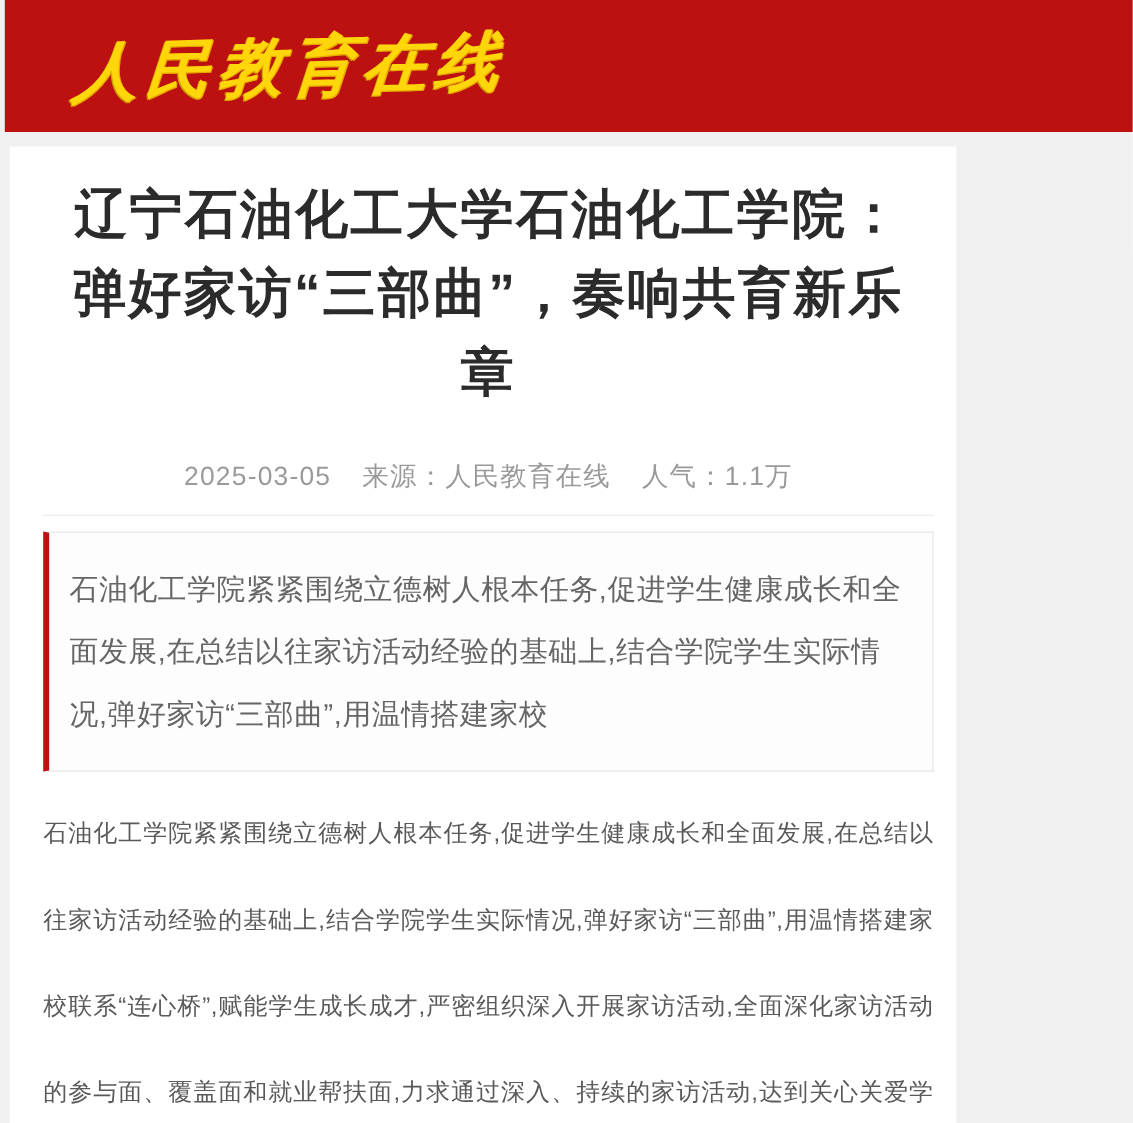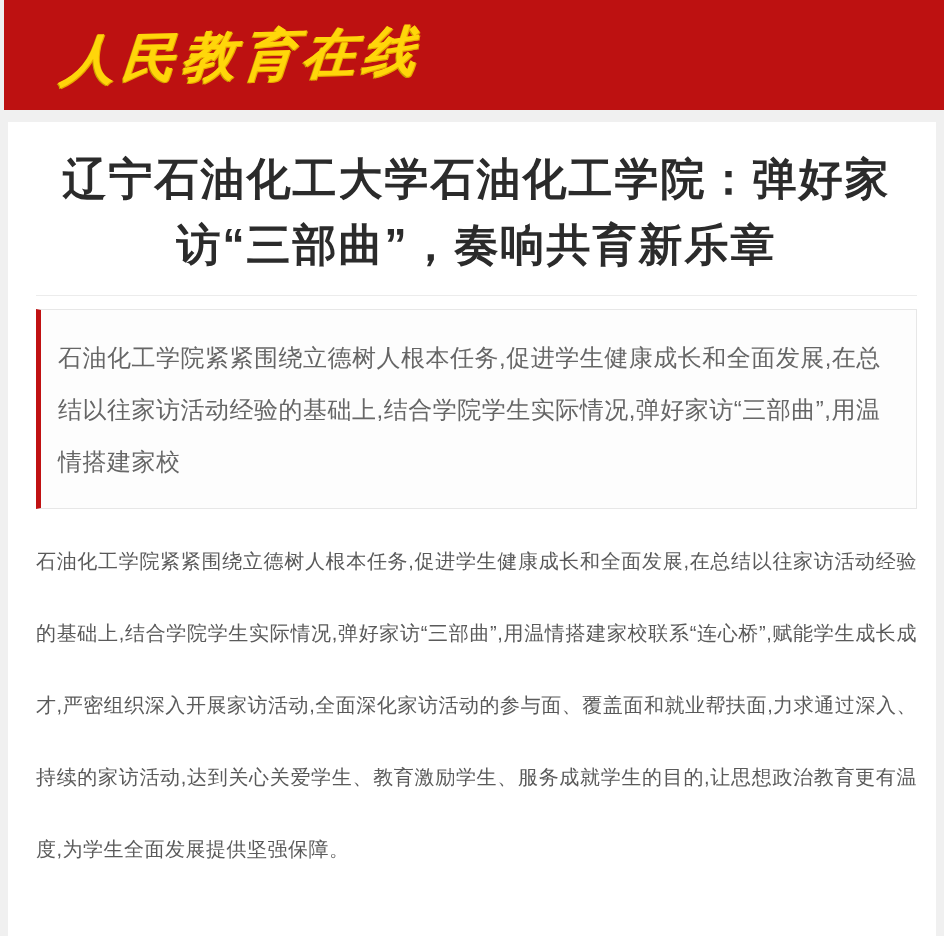--- a/index.html
+++ b/index.html
@@ -39,21 +39,21 @@
     text-shadow: 1px 1px 0 #e8a800, -1px 1px 0 #caa100;
     white-space: nowrap;
     cursor: pointer;
   }
 
   
   .card {
     position: absolute;
     top: 122px;
     left: 8px;
-    width: 928px;
+    width: 789px;
     bottom: 0;
     background: #ffffff;
     box-sizing: border-box;
     padding: 0 19px 0 28px;
   }
 
   .article-title {
     margin: 0;
     padding: 24px 18px 0 18px;
     font-size: 44px;
@@ -113,20 +113,23 @@
 <body>
 
 <header class="banner">
   <span class="logo">人民教育在线</span>
 </header>
 
 <main class="card">
 
   <h1 class="article-title">辽宁石油化工大学石油化工学院：弹好家访“三部曲”，奏响共育新乐章</h1>
 
+  <div class="meta">
+    <span>2025-03-05</span><span class="sep"></span><span>来源：人民教育在线</span><span class="sep"></span><span>人气：1.1万</span>
+  </div>
 
   <hr class="divider">
 
   <blockquote class="summary-box">
     <p>石油化工学院紧紧围绕立德树人根本任务,促进学生健康成长和全面发展,在总结以往家访活动经验的基础上,结合学院学生实际情况,弹好家访“三部曲”,用温情搭建家校</p>
   </blockquote>
 
   <div class="article-body">
     <p>石油化工学院紧紧围绕立德树人根本任务,促进学生健康成长和全面发展,在总结以往家访活动经验的基础上,结合学院学生实际情况,弹好家访“三部曲”,用温情搭建家校联系“连心桥”,赋能学生成长成才,严密组织深入开展家访活动,全面深化家访活动的参与面、覆盖面和就业帮扶面,力求通过深入、持续的家访活动,达到关心关爱学生、教育激励学生、服务成就学生的目的,让思想政治教育更有温度,为学生全面发展提供坚强保障。</p>
   </div>

